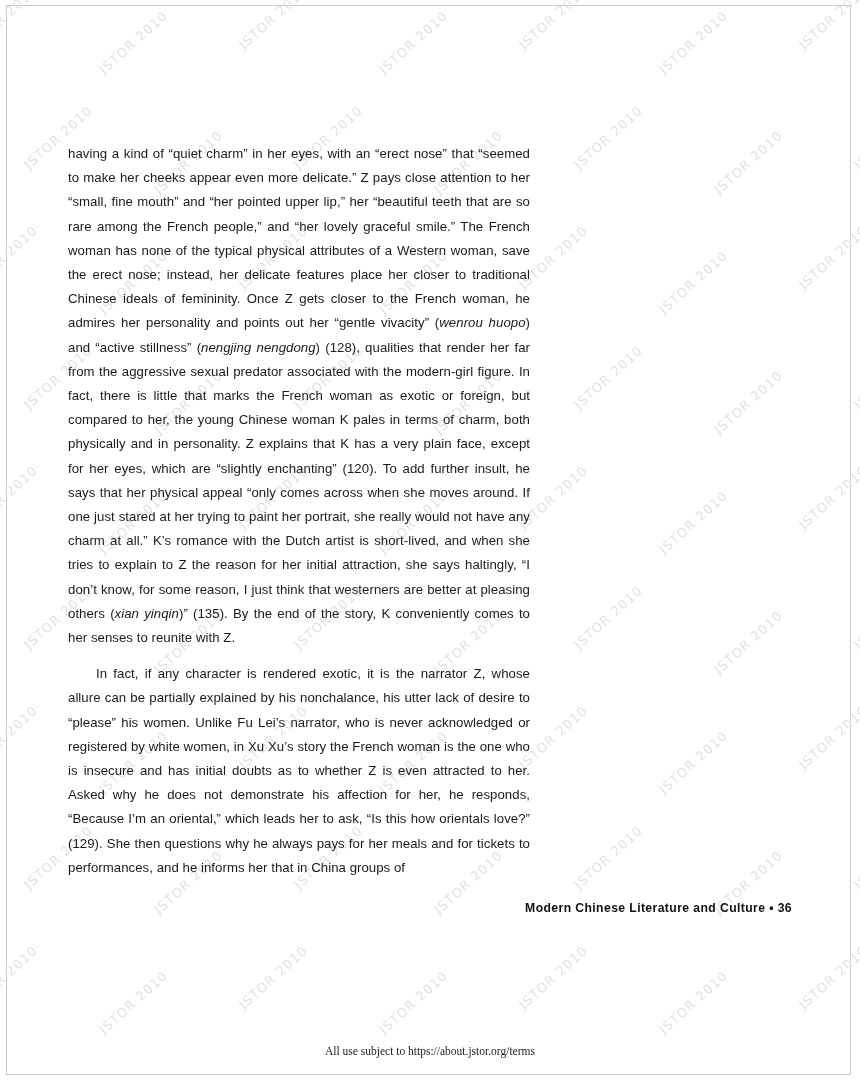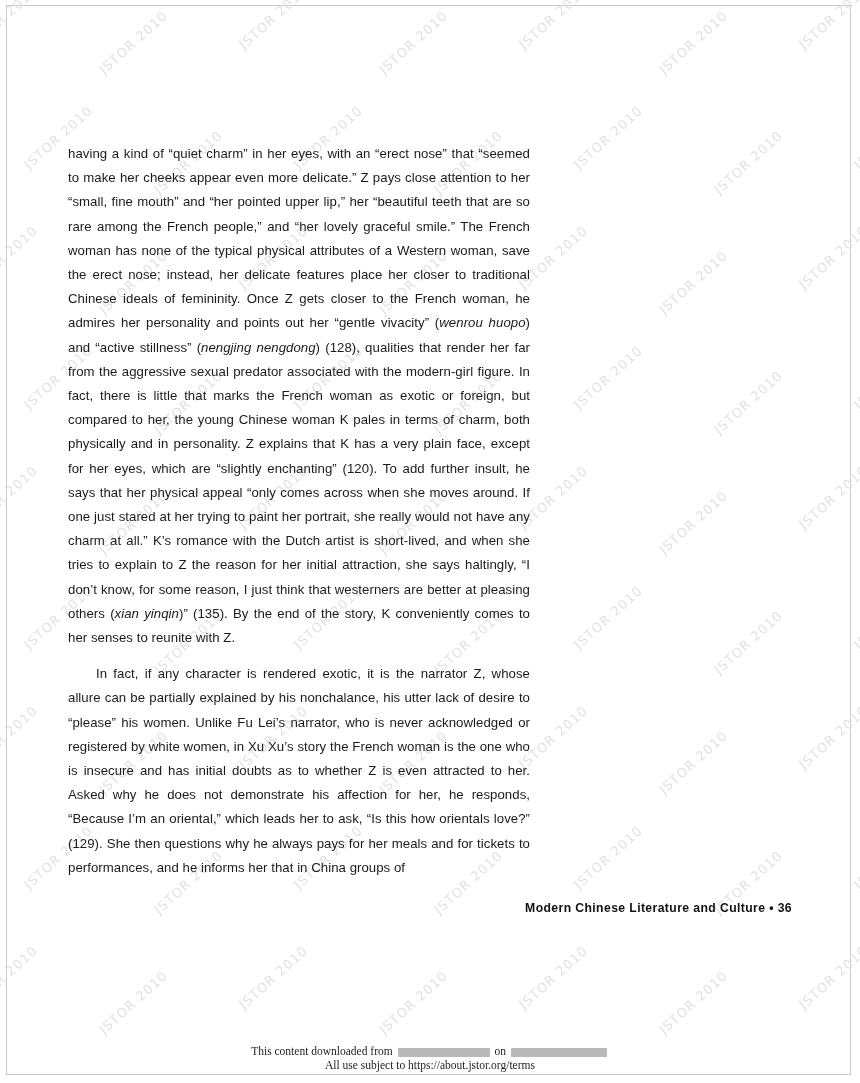--- a/index.html
+++ b/index.html
@@ -175,20 +175,14 @@
   </div>
 
 <div class="content">
   <p class="body-par"><span>having a kind of “quiet charm” in her eyes, with an “erect nose” that “seemed to make her cheeks appear even more delicate.” Z pays close attention to her “small, fine mouth” and “her pointed upper lip,” her “beautiful teeth that are so rare among the French people,” and “her lovely graceful smile.” The French woman has none of the typical physical attributes of a Western woman, save the erect nose; instead, her delicate features place her closer to traditional Chinese ideals of femininity. Once Z gets closer to the French woman, he admires her personality and points out her “gentle vivacity” (</span><span class="it">wenrou huopo</span><span>) and “active stillness” (</span><span class="it">nengjing nengdong</span><span>) (128), qualities that render her far from the aggressive sexual predator associated with the modern-girl figure. In fact, there is little that marks the French woman as exotic or foreign, but compared to her, the young Chinese woman K pales in terms of charm, both physically and in personality. Z explains that K has a very plain face, except for her eyes, which are “slightly enchanting” (120). To add further insult, he says that her physical appeal “only comes across when she moves around. If one just stared at her trying to paint her portrait, she really would not have any charm at all.” K’s romance with the Dutch artist is short-lived, and when she tries to explain to Z the reason for her initial attraction, she says haltingly, “I don’t know, for some reason, I just think that westerners are better at pleasing others (</span><span class="it">xian yinqin</span><span>)” (135). By the end of the story, K conveniently comes to her senses to reunite with Z.</span></p>
   <p class="body-par indent"><span>In fact, if any character is rendered exotic, it is the narrator Z, whose allure can be partially explained by his nonchalance, his utter lack of desire to “please” his women. Unlike Fu Lei’s narrator, who is never acknowledged or registered by white women, in Xu Xu’s story the French woman is the one who is insecure and has initial doubts as to whether Z is even attracted to her. Asked why he does not demonstrate his affection for her, he responds, “Because I’m an oriental,” which leads her to ask, “Is this how orientals love?” (129). She then questions why he always pays for her meals and for tickets to performances, and he informs her that in China groups of</span></p>
 </div>
 
 <div class="running-foot">Modern Chinese Literature and Culture • 36</div>
 
 <div class="jstor-notice">
-  <div>
-    <span>This content downloaded from</span>
-    <span class="redacted r1">redacted</span>
-    <span>on</span>
-    <span class="redacted r2">redacted</span>
-  </div>
   <div>All use subject to https://about.jstor.org/terms</div>
 </div>
 
 </body></html>

